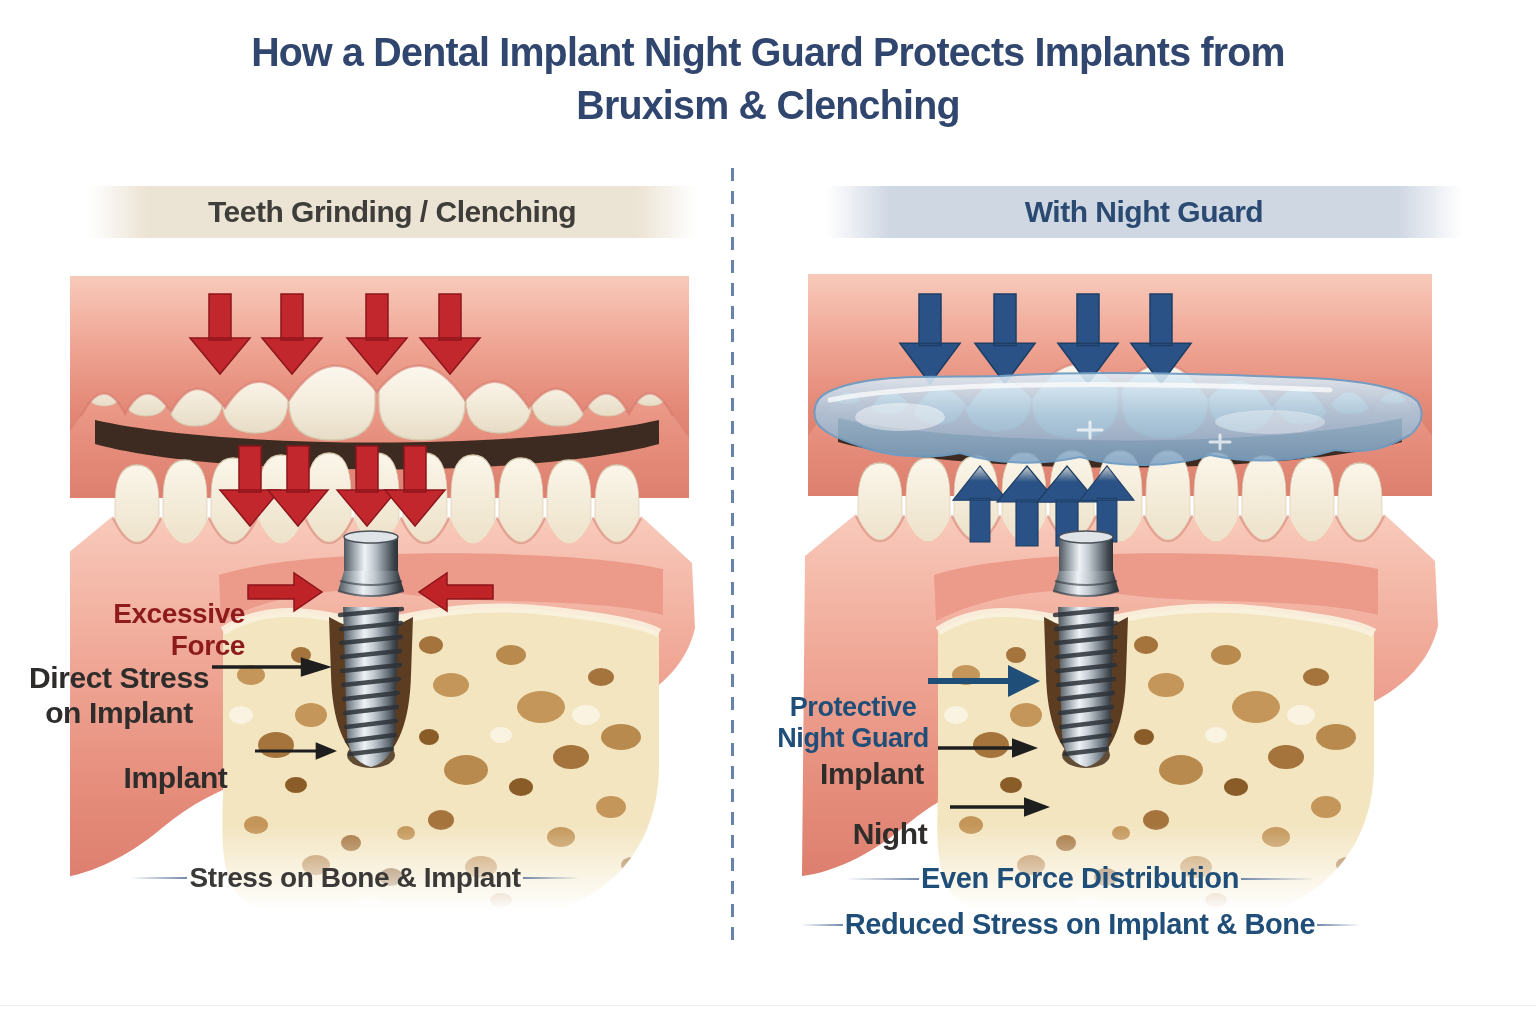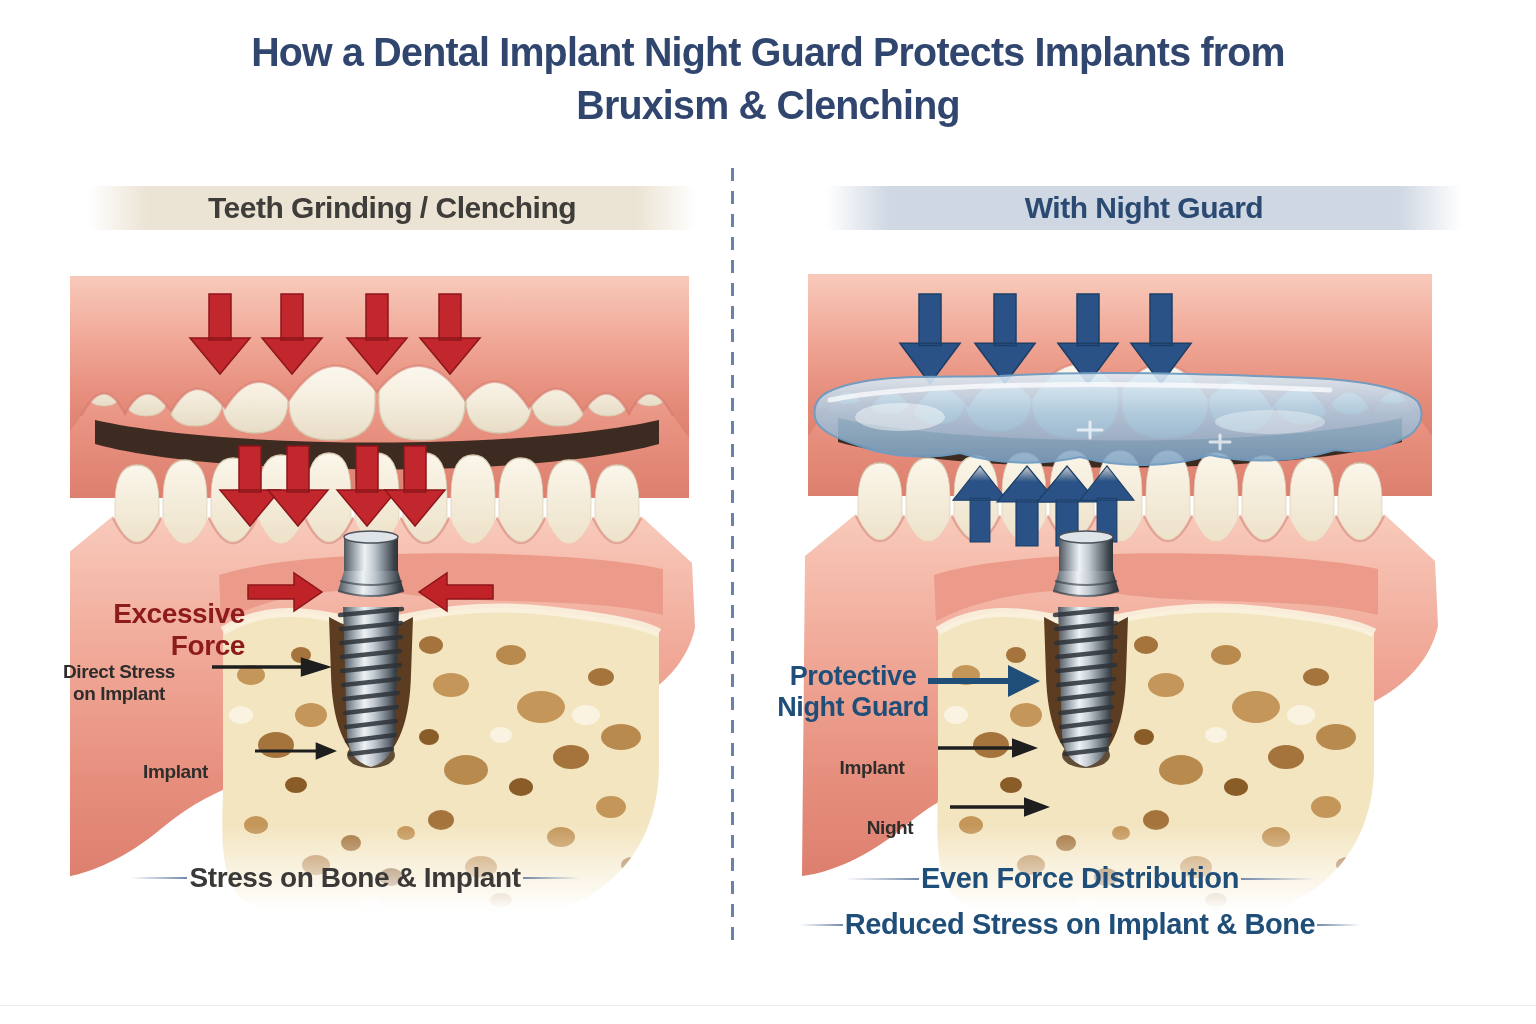--- a/index.html
+++ b/index.html
@@ -1,32 +1,32 @@
 <!DOCTYPE html>
 <html style="--title_navy: #31466f; --left_band_bg: #ebe3d3; --left_band_text: #3e3d3a; --right_band_bg: #cfd7e3; --right_band_text: #2a4a72; --red: #c1272d; --red_dark: #8e1b1b; --navy: #1f4e79; --arrow_blue: #2a5286; --label_dark: #2e2d2b; --caption_dark: #3a3937; --divider_blue: #4d6c9c; --line_accent: #7388ab; --gum_pink: #ef9d8d; --tooth_white: #f6efe0; --night_guard_blue: #a6c5dd; --bone_beige: #f3e5c0; --bone_spot_brown: #a4743c; --implant_metal: #9aa3ab;"><head>
 <meta charset="utf-8">
 <style>
   html,body{margin:0;padding:0;background:#fff;}
   .stage{position:relative;width:1536px;height:1024px;background:#ffffff;overflow:hidden;
          font-family:"Liberation Sans",sans-serif;-webkit-font-smoothing:antialiased;}
   .title{position:absolute;left:0;top:26px;width:1536px;text-align:center;
          color:var(--title_navy,#31466f);font-weight:bold;font-size:41px;line-height:1.3;
          letter-spacing:-0.8px;transform:scaleX(.96);transform-origin:center;}
-  .band{position:absolute;top:186px;height:44px;display:flex;align-items:center;justify-content:center;
+  .band{position:absolute;top:186px;height:52px;display:flex;align-items:center;justify-content:center;
         font-weight:bold;font-size:30px;letter-spacing:-0.5px;}
   .band-left{left:88px;width:608px;color:var(--left_band_text,#3e3d3a);
         background:linear-gradient(90deg,rgba(235,227,211,0) 0%,var(--left_band_bg,#ebe3d3) 10%,var(--left_band_bg,#ebe3d3) 90%,rgba(235,227,211,0) 100%);}
   .band-right{left:826px;width:636px;color:var(--right_band_text,#2a4a72);
         background:linear-gradient(90deg,rgba(207,215,227,0) 0%,var(--right_band_bg,#cfd7e3) 10%,var(--right_band_bg,#cfd7e3) 90%,rgba(207,215,227,0) 100%);}
   .divider{position:absolute;left:731px;top:168px;width:3px;height:782px;opacity:.85;
         background:repeating-linear-gradient(180deg,var(--divider_blue,#4d6c9c) 0 13px,transparent 13px 23px);}
   .illus{position:absolute;}
   .lbl{position:absolute;font-weight:bold;letter-spacing:-0.4px;line-height:1.15;margin-top:24px;}
   .lbl-red{color:var(--red_dark,#8e1b1b);font-size:28px;}
-  .lbl-dark{color:var(--label_dark,#2e2d2b);font-size:19px;}
+  .lbl-dark{color:var(--label_dark,#2e2d2b);font-size:30px;}
   .lbl-navy{color:var(--navy,#1f4e79);font-size:27px;}
   .cap{position:absolute;display:flex;align-items:center;justify-content:center;gap:2px;
        font-weight:bold;letter-spacing:-0.4px;white-space:nowrap;}
   .cap-left{color:var(--caption_dark,#3a3937);font-size:28px;}
   .cap-navy{color:var(--navy,#1f4e79);font-size:29px;}
   .ln{height:2px;width:74px;}
   .ln-l{background:linear-gradient(90deg,rgba(115,136,171,0),var(--line_accent,#7388ab));}
   .ln-r{background:linear-gradient(90deg,var(--line_accent,#7388ab),rgba(115,136,171,0));}
   .bottom-rule{position:absolute;left:0;top:1005px;width:1536px;height:1px;background:#ececea;}
   .tc{text-align:center;} .tr{text-align:right;}
@@ -267,21 +267,21 @@
     <div>Direct Stress</div>
     <div>on Implant</div>
   </div>
   <div class="lbl lbl-dark tc" style="left:108px;top:737px;width:135px">Implant</div>
   <div class="cap cap-left" style="left:130px;top:862px;width:450px">
     <span class="ln ln-l"></span>
     <span>Stress on Bone &amp; Implant</span>
     <span class="ln ln-r"></span>
   </div>
 
-  <div class="lbl lbl-navy tc" style="left:772px;top:637px;width:162px">
+  <div class="lbl lbl-navy tc" style="left:772px;top:668px;width:162px">
     <div>Protective</div>
     <div>Night Guard</div>
   </div>
   <div class="lbl lbl-dark tc" style="left:808px;top:733px;width:128px">Implant</div>
   <div class="lbl lbl-dark tc" style="left:840px;top:793px;width:100px">Night</div>
   <div class="cap cap-navy" style="left:830px;top:862px;width:500px">
     <span class="ln ln-l"></span>
     <span>Even Force Distribution</span>
     <span class="ln ln-r"></span>
   </div>

